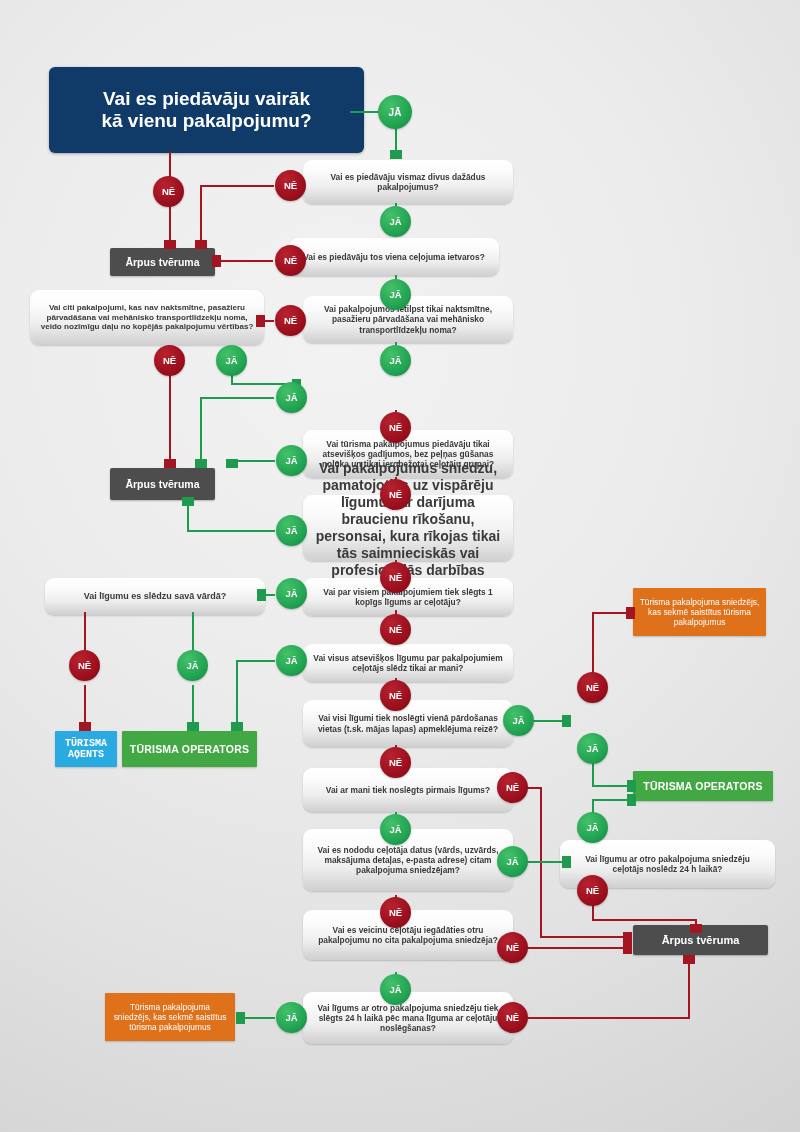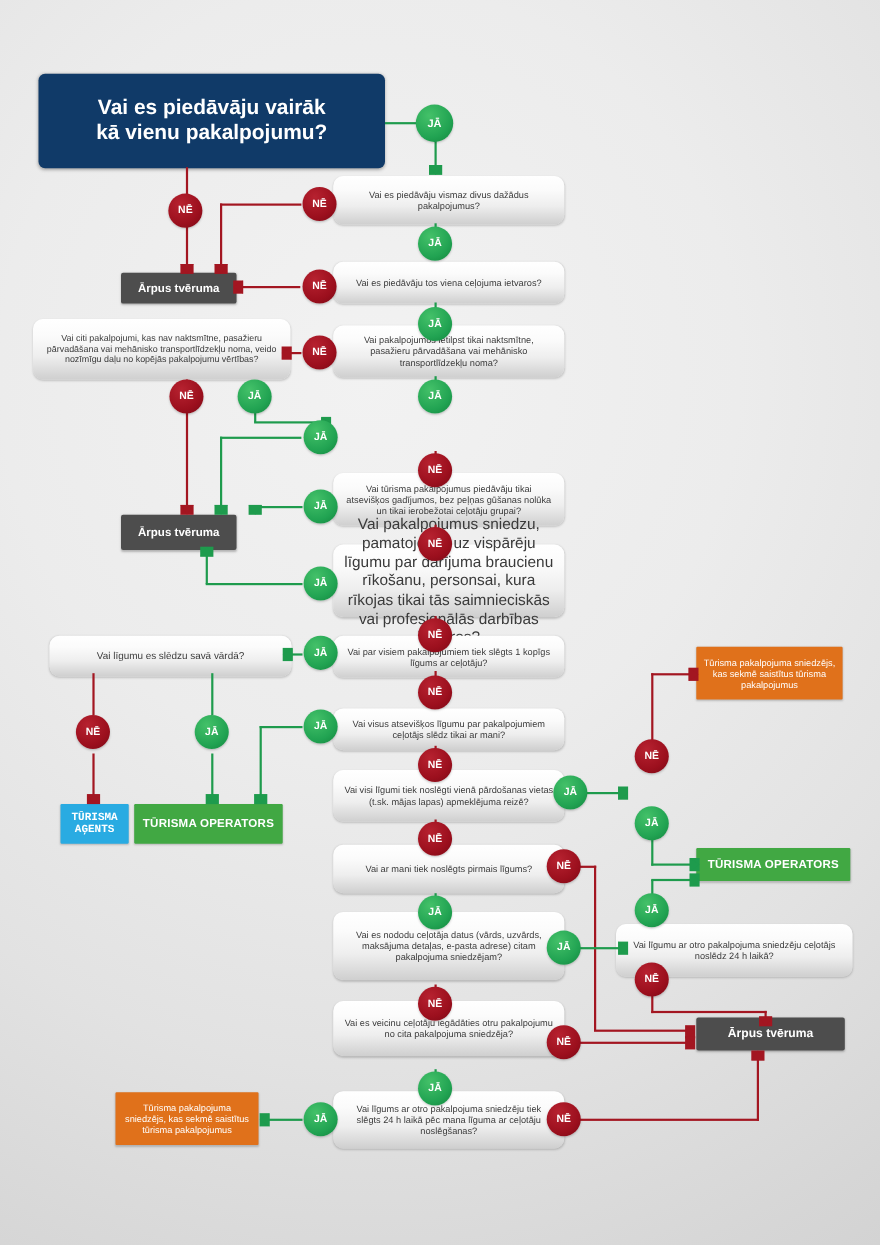--- a/index.html
+++ b/index.html
@@ -12,20 +12,21 @@
   .abs{position:absolute;box-sizing:border-box;}
 
   
   .qbox{
     border-radius:9px;
     background:linear-gradient(to bottom,#ffffff 0%,#fbfbfb 28%,#eeeeee 62%,#cfcfcf 100%);
     box-shadow:0 1px 2px rgba(0,0,0,.18);
     display:flex;align-items:center;justify-content:center;
     text-align:center;color:#3a3a3a;line-height:1.22;
     padding:4px 10px;
+    font-weight:bold;
   }
   .startbox{
     background:#103a68;border-radius:6px;
     display:flex;align-items:center;justify-content:center;text-align:center;
     color:#ffffff;font-weight:bold;line-height:1.15;
     box-shadow:0 1px 3px rgba(0,0,0,.3);
   }
   .darkbox{
     background:#4d4d4d;border-radius:2px;
     display:flex;align-items:center;justify-content:center;text-align:center;
@@ -193,30 +194,30 @@
 
   <div class="ln g abs" style="left:592px;top:800px;width:2px;height:40px;"></div>
   <div class="ln g abs" style="left:592px;top:799px;width:37px;height:2px;"></div>
   <div class="arr right g" style="left:627px;top:794px;"></div>
 
   <div class="ln r abs" style="left:592px;top:905px;width:2px;height:16px;"></div>
   <div class="ln r abs" style="left:592px;top:919px;width:105px;height:2px;"></div>
   <div class="ln r abs" style="left:695px;top:919px;width:2px;height:8px;"></div>
   <div class="arr down r" style="left:690px;top:924px;"></div>
 
-  <div class="abs startbox" style="left:35px;top:67px;width:315px;height:86px;font-size:19px;">
+  <div class="abs startbox" style="left:49px;top:67px;width:315px;height:86px;font-size:19px;">
     <span style="white-space:pre-line">Vai es piedāvāju vairāk
 kā vienu pakalpojumu?</span>
   </div>
 
   <div class="abs qbox" style="left:303px;top:160px;width:210px;height:44px;font-size:8.4px;">
     <span>Vai es piedāvāju vismaz divus dažādus pakalpojumus?</span>
   </div>
 
-  <div class="abs qbox" style="left:303px;top:238px;width:210px;height:38px;font-size:8.4px;">
+  <div class="abs qbox" style="left:289px;top:238px;width:210px;height:38px;font-size:8.4px;">
     <span>Vai es piedāvāju tos viena ceļojuma ietvaros?</span>
   </div>
 
   <div class="abs qbox" style="left:303px;top:296px;width:210px;height:47px;font-size:8.4px;">
     <span>Vai pakalpojumos ietilpst tikai naktsmītne, pasažieru pārvadāšana vai mehānisko transportlīdzekļu noma?</span>
   </div>
 
   <div class="abs qbox" style="left:30px;top:290px;width:234px;height:55px;font-size:8.1px;">
     <span>Vai citi pakalpojumi, kas nav naktsmītne, pasažieru pārvadāšana vai  mehānisko transportlīdzekļu noma, veido nozīmīgu daļu no kopējās pakalpojumu vērtības?</span>
   </div>

